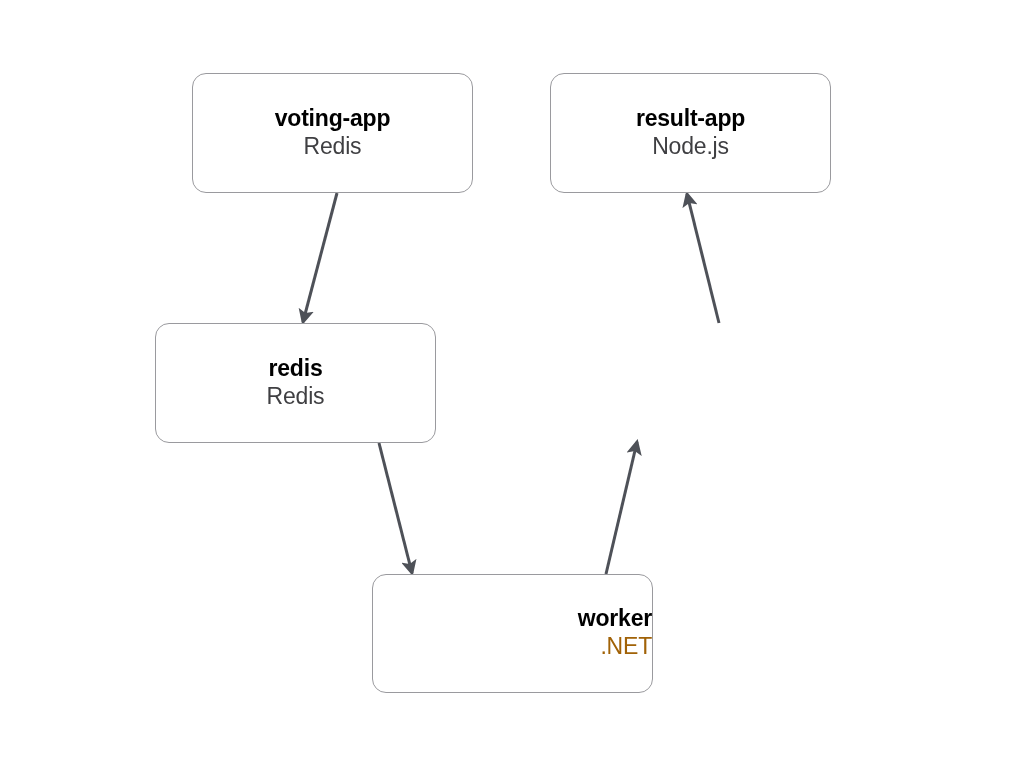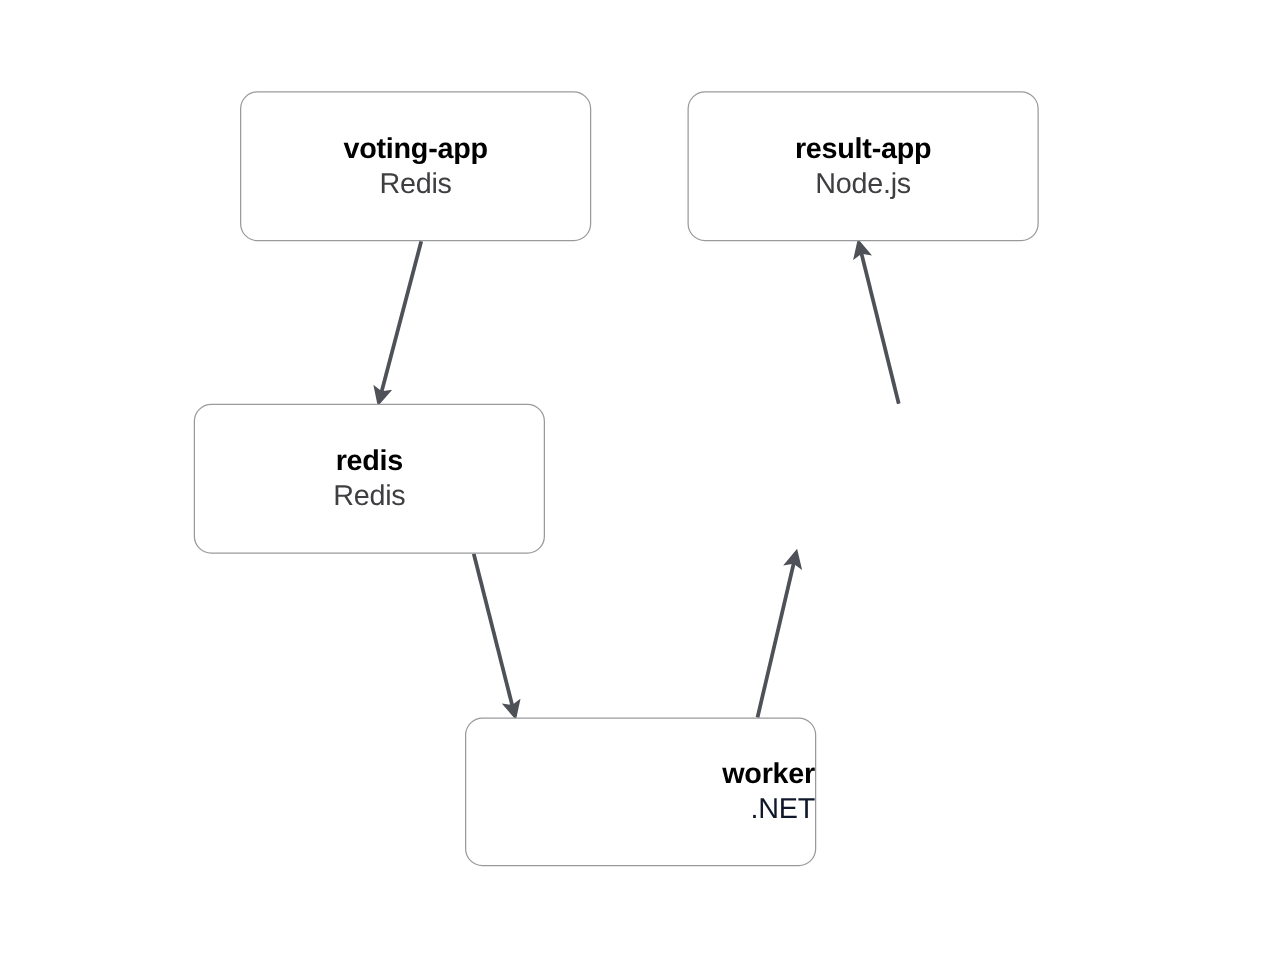--- a/index.html
+++ b/index.html
@@ -88,16 +88,16 @@
   </div>
 
   <div class="node" style="left: 155px; top: 323px; width: 281px; height: 120px; border-color: rgb(154, 154, 158);">
     <div class="node-title" style="color: rgb(0, 0, 0);">redis</div>
     <div class="node-subtitle" style="color: rgb(63, 63, 66);">Redis</div>
   </div>
 
 
   <div class="node" style="left: 372px; top: 574px; width: 281px; height: 119px; border-color: rgb(154, 154, 158); align-items: flex-end;">
     <div class="node-title" style="color: rgb(0, 0, 0);">worker</div>
-    <div class="node-subtitle" style="color: #0f172a;">.NET</div>
+    <div class="node-subtitle" style="color: #a16207;">.NET</div>
   </div>
 
 </div>
 
 </body></html>

